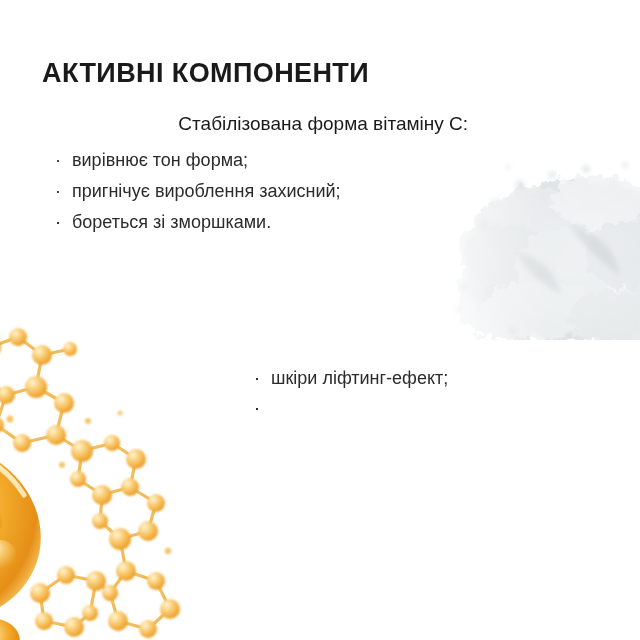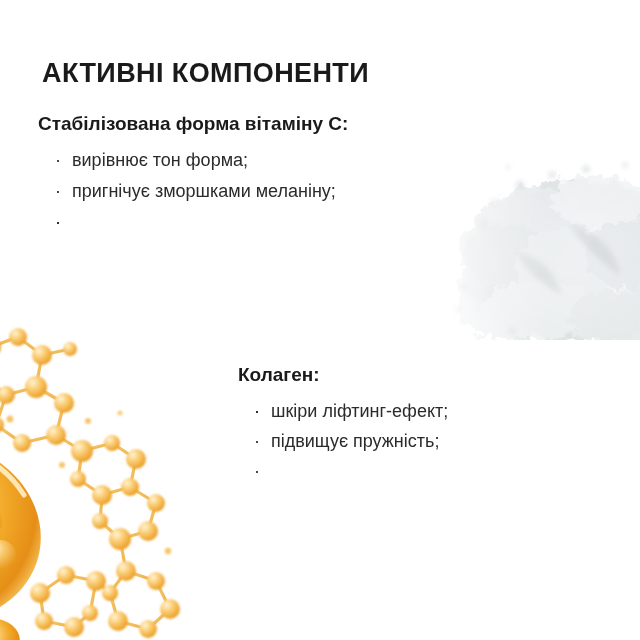--- a/index.html
+++ b/index.html
@@ -77,24 +77,25 @@
   }
 
   #section-collagen {
     left: 238px;
     top: 363px;
     width: 310px;
   }
 
   .section-heading {
     font-size: 19px;
-    font-weight: 700;
+    font-weight: 400;
     color: #1a1a1a;
     margin: 0 0 9px 0;
     line-height: 1.25;
+    text-align: right;
   }
 
   .bullet-list {
     list-style: none;
     margin: 0;
     padding: 0;
   }
 
   .bullet-item {
     position: relative;
@@ -343,44 +344,43 @@
 
     <div class="section" id="section-vitamin-c">
       <h2 class="section-heading">Стабілізована форма вітаміну С:</h2>
       <ul class="bullet-list">
         <li class="bullet-item">
           <span class="bullet-dot">·</span>
           <span>вирівнює тон форма;</span>
         </li>
         <li class="bullet-item">
           <span class="bullet-dot">·</span>
-          <span>пригнічує зморшками меланіну;</span>
-        </li>
-        <li class="bullet-item">
-          <span class="bullet-dot">·</span>
-        </li>
-        <li class="bullet-item">
-          <span class="bullet-dot">·</span>
+          <span>пригнічує вироблення захисний;</span>
+        </li>
+        <li class="bullet-item">
+          <span class="bullet-dot">·</span>
+        </li>
+        <li class="bullet-item">
+          <span class="bullet-dot">·</span>
+          <span>бореться зі зморшками.</span>
         </li>
       </ul>
     </div>
 
     <div class="section" id="section-collagen">
-      <h2 class="section-heading">Колаген:</h2>
       <ul class="bullet-list">
         <li class="bullet-item">
           <span class="bullet-dot">·</span>
         </li>
         <li class="bullet-item">
           <span class="bullet-dot">·</span>
           <span>шкіри ліфтинг-ефект;</span>
         </li>
         <li class="bullet-item">
           <span class="bullet-dot">·</span>
-          <span>підвищує пружність;</span>
         </li>
         <li class="bullet-item">
           <span class="bullet-dot">·</span>
         </li>
       </ul>
     </div>
 
   </div>
 </div>
 

